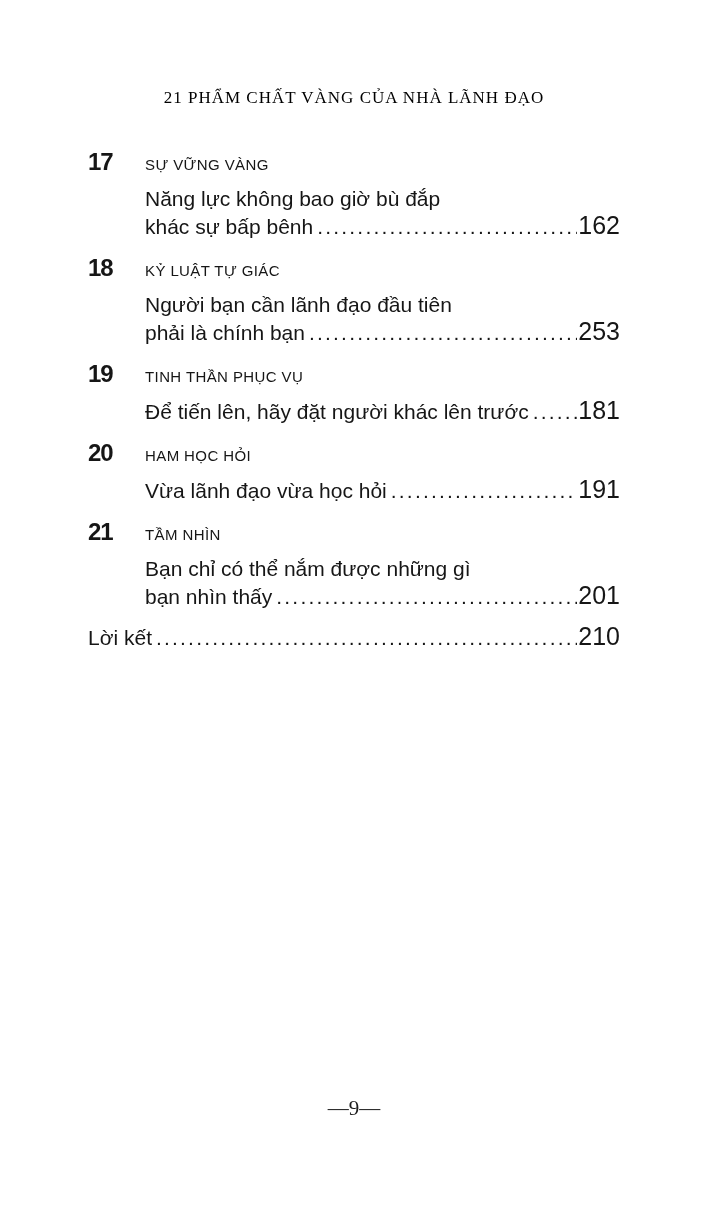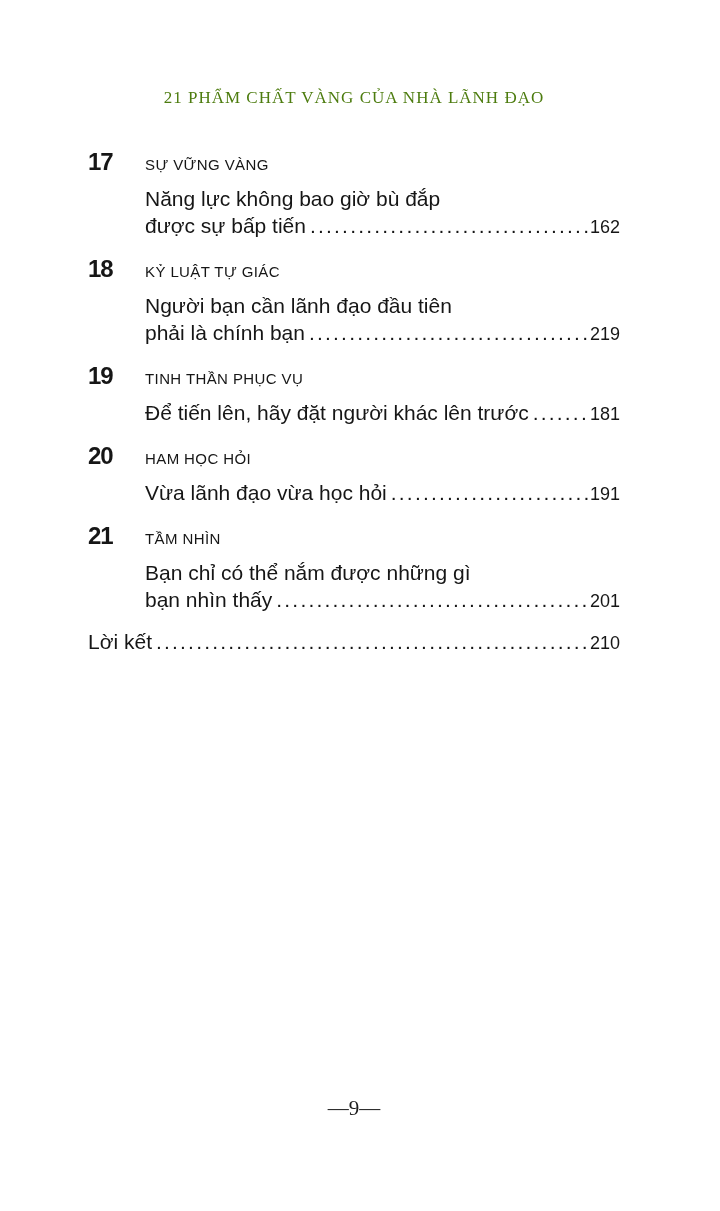--- a/index.html
+++ b/index.html
@@ -13,21 +13,21 @@
   }
   .page { position: absolute; inset: 0; }
 
   .running-header {
     position: absolute;
     top: 88px; left: 88px; right: 100px;
     text-align: center;
     font-family: "Liberation Serif", serif;
     font-size: 17px;
     letter-spacing: 1px;
-    color: #4d7c0f;
+    color: #000000;
     white-space: nowrap;
   }
 
   .toc {
     position: absolute;
     top: 147px; left: 88px; right: 100px;
   }
 
   .entry { display: flex; margin-bottom: 13px; }
   .num {
@@ -58,21 +58,21 @@
     overflow: hidden;
     margin: 0 1px 0 4px;
     min-width: 10px;
   }
   .dots::after {
     content: "..........................................................................................";
     letter-spacing: 2.2px;
     font-size: 21px;
     color: #161616;
   }
-  .pagenum { flex: none; font-size: 18px; }
+  .pagenum { flex: none; font-size: 25px; }
 
   .conclusion-row {
     font-size: 21px;
     line-height: 27px;
     margin-top: 4px;
   }
 
   .footer {
     position: absolute;
     top: 1096px; left: 88px; right: 100px;
@@ -90,36 +90,36 @@
   <div class="running-header">21 PHẨM CHẤT VÀNG CỦA NHÀ LÃNH ĐẠO</div>
 
   <div class="toc">
 
     <div class="entry">
       <div class="num">17</div>
       <div class="entry-body">
         <div class="chapter-title">SỰ VỮNG VÀNG</div>
         <div class="line">Năng lực không bao giờ bù đắp</div>
         <div class="line leader-line">
-          <span>được sự bấp tiến</span>
+          <span>khác sự bấp bênh</span>
           <span class="dots"></span>
           <span class="pagenum">162</span>
         </div>
       </div>
     </div>
 
     <div class="entry">
       <div class="num">18</div>
       <div class="entry-body">
         <div class="chapter-title">KỶ LUẬT TỰ GIÁC</div>
         <div class="line">Người bạn cần lãnh đạo đầu tiên</div>
         <div class="line leader-line">
           <span>phải là chính bạn</span>
           <span class="dots"></span>
-          <span class="pagenum">219</span>
+          <span class="pagenum">253</span>
         </div>
       </div>
     </div>
 
     <div class="entry">
       <div class="num">19</div>
       <div class="entry-body">
         <div class="chapter-title">TINH THẦN PHỤC VỤ</div>
         <div class="line leader-line">
           <span>Để tiến lên, hãy đặt người khác lên trước</span>

